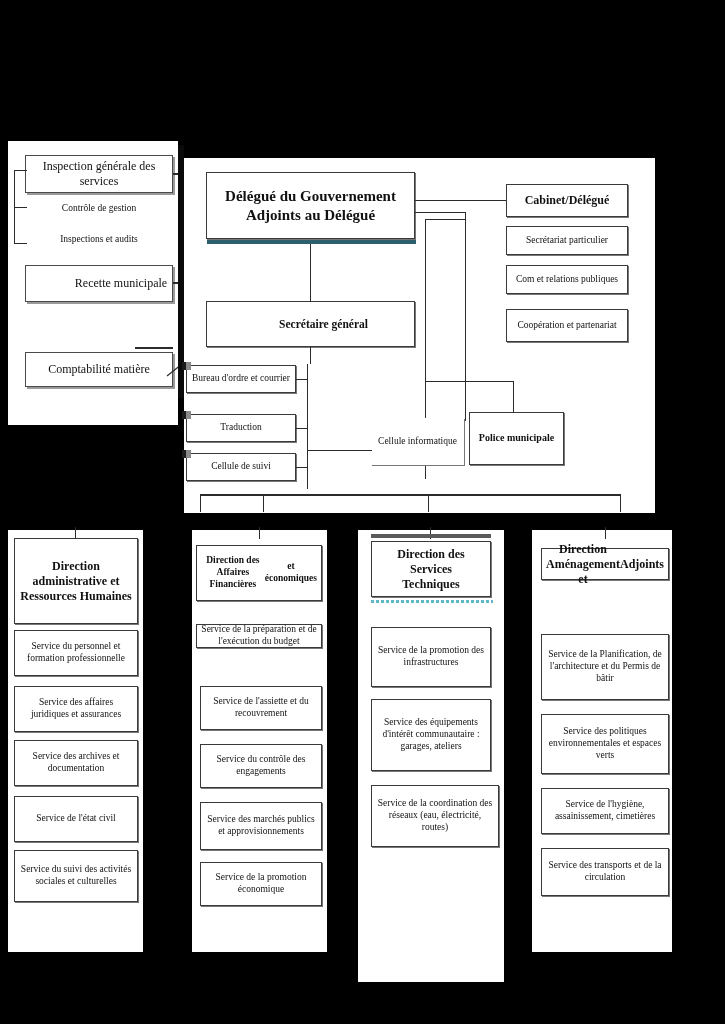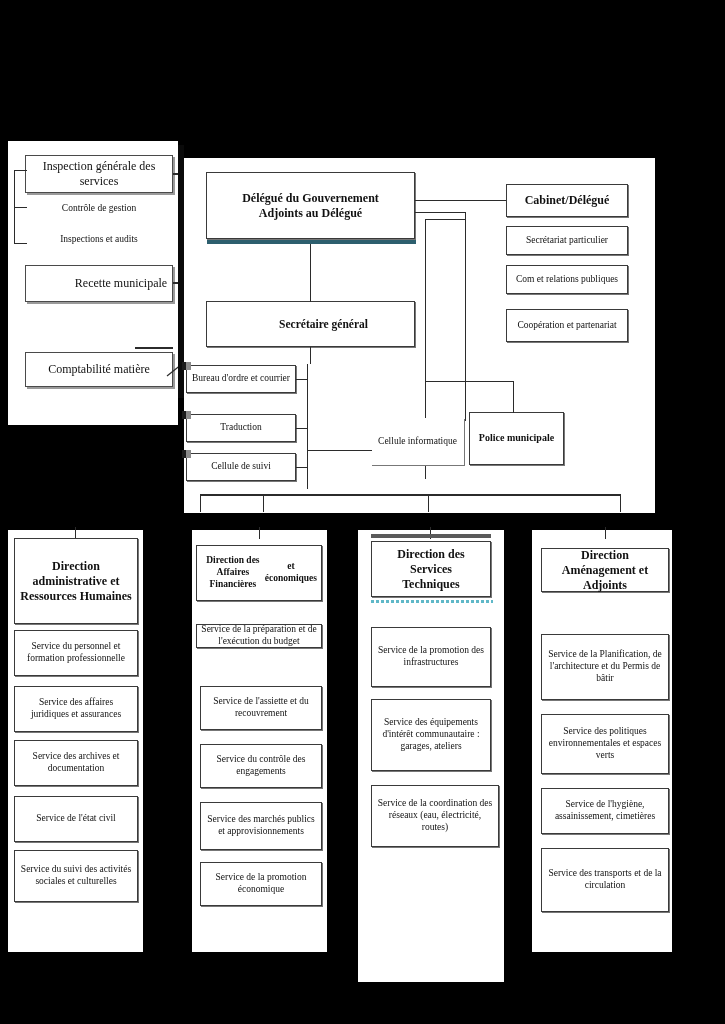--- a/index.html
+++ b/index.html
@@ -67,21 +67,21 @@
 <svg class="arrow" style="left:165px;top:348px;width:36px;height:30px;" viewBox="0 0 36 30">
   <line x1="2" y1="28" x2="32" y2="4" stroke="#2b2b2b" stroke-width="1.2"></line>
   <polygon points="34,2 24,5 30,11" fill="#2b2b2b"></polygon>
 </svg>
 <div class="ln h" style="left:135px;top:347px;width:38px;height:2px;"></div>
 
 <div class="ln v" style="left:178px;top:145px;width:6px;height:253px;background:#0a0a0a;"></div>
 
 <div class="panel" style="left:184px;top:158px;width:471px;height:355px;"></div>
 
-<div class="box dbl bold" style="left:206px;top:172px;width:209px;height:67px;flex-direction:column;font-size:12px;">
+<div class="box dbl bold" style="left:206px;top:172px;width:209px;height:67px;flex-direction:column;font-size:15px;">
   <span>Délégué du Gouvernement</span>
   <span>Adjoints au Délégué</span>
 </div>
 <div class="tealbar" style="left:207px;top:240px;width:209px;"></div>
 
 <div class="box dbl bold" style="left:206px;top:301px;width:209px;height:46px;font-size:11.5px;padding-left:30px;">Secrétaire général</div>
 
 <div class="ln v" style="left:310px;top:244px;height:58px;"></div>
 
 <div class="ln v" style="left:310px;top:347px;height:17px;"></div>
@@ -159,20 +159,20 @@
   <span>Direction des Services</span>
   <span>Techniques</span>
 </div>
 <div class="tealdash" style="left:371px;top:600px;width:122px;"></div>
 <div class="box dbl b10" style="left:371px;top:627px;width:120px;height:60px;">Service de la promotion des infrastructures</div>
 <div class="box dbl b10" style="left:371px;top:699px;width:120px;height:72px;">Service des équipements d'intérêt communautaire : garages, ateliers</div>
 <div class="box dbl b10" style="left:371px;top:785px;width:128px;height:62px;">Service de la coordination des réseaux (eau, électricité, routes)</div>
 
 <div class="panel" style="left:532px;top:530px;width:140px;height:422px;"></div>
 <div class="ln v" style="left:605px;top:527px;height:12px;"></div>
-<div class="box dbl bold b11" style="left:541px;top:548px;width:128px;height:44px;flex-direction:column;">
+<div class="box dbl bold b11" style="left:541px;top:548px;width:128px;height:32px;flex-direction:row;">
   <span>Direction Aménagement et</span>
   <span>Adjoints</span>
 </div>
 <div class="box dbl b10" style="left:541px;top:634px;width:128px;height:66px;">Service de la Planification, de l'architecture et du Permis de bâtir</div>
 <div class="box dbl b10" style="left:541px;top:714px;width:128px;height:60px;">Service des politiques environnementales et espaces verts</div>
 <div class="box dbl b10" style="left:541px;top:788px;width:128px;height:46px;">Service de l'hygiène, assainissement, cimetières</div>
-<div class="box dbl b10" style="left:541px;top:848px;width:128px;height:64px;">Service des transports et de la circulation</div>
+<div class="box dbl b10" style="left:541px;top:848px;width:128px;height:48px;">Service des transports et de la circulation</div>
 
 </body></html>

